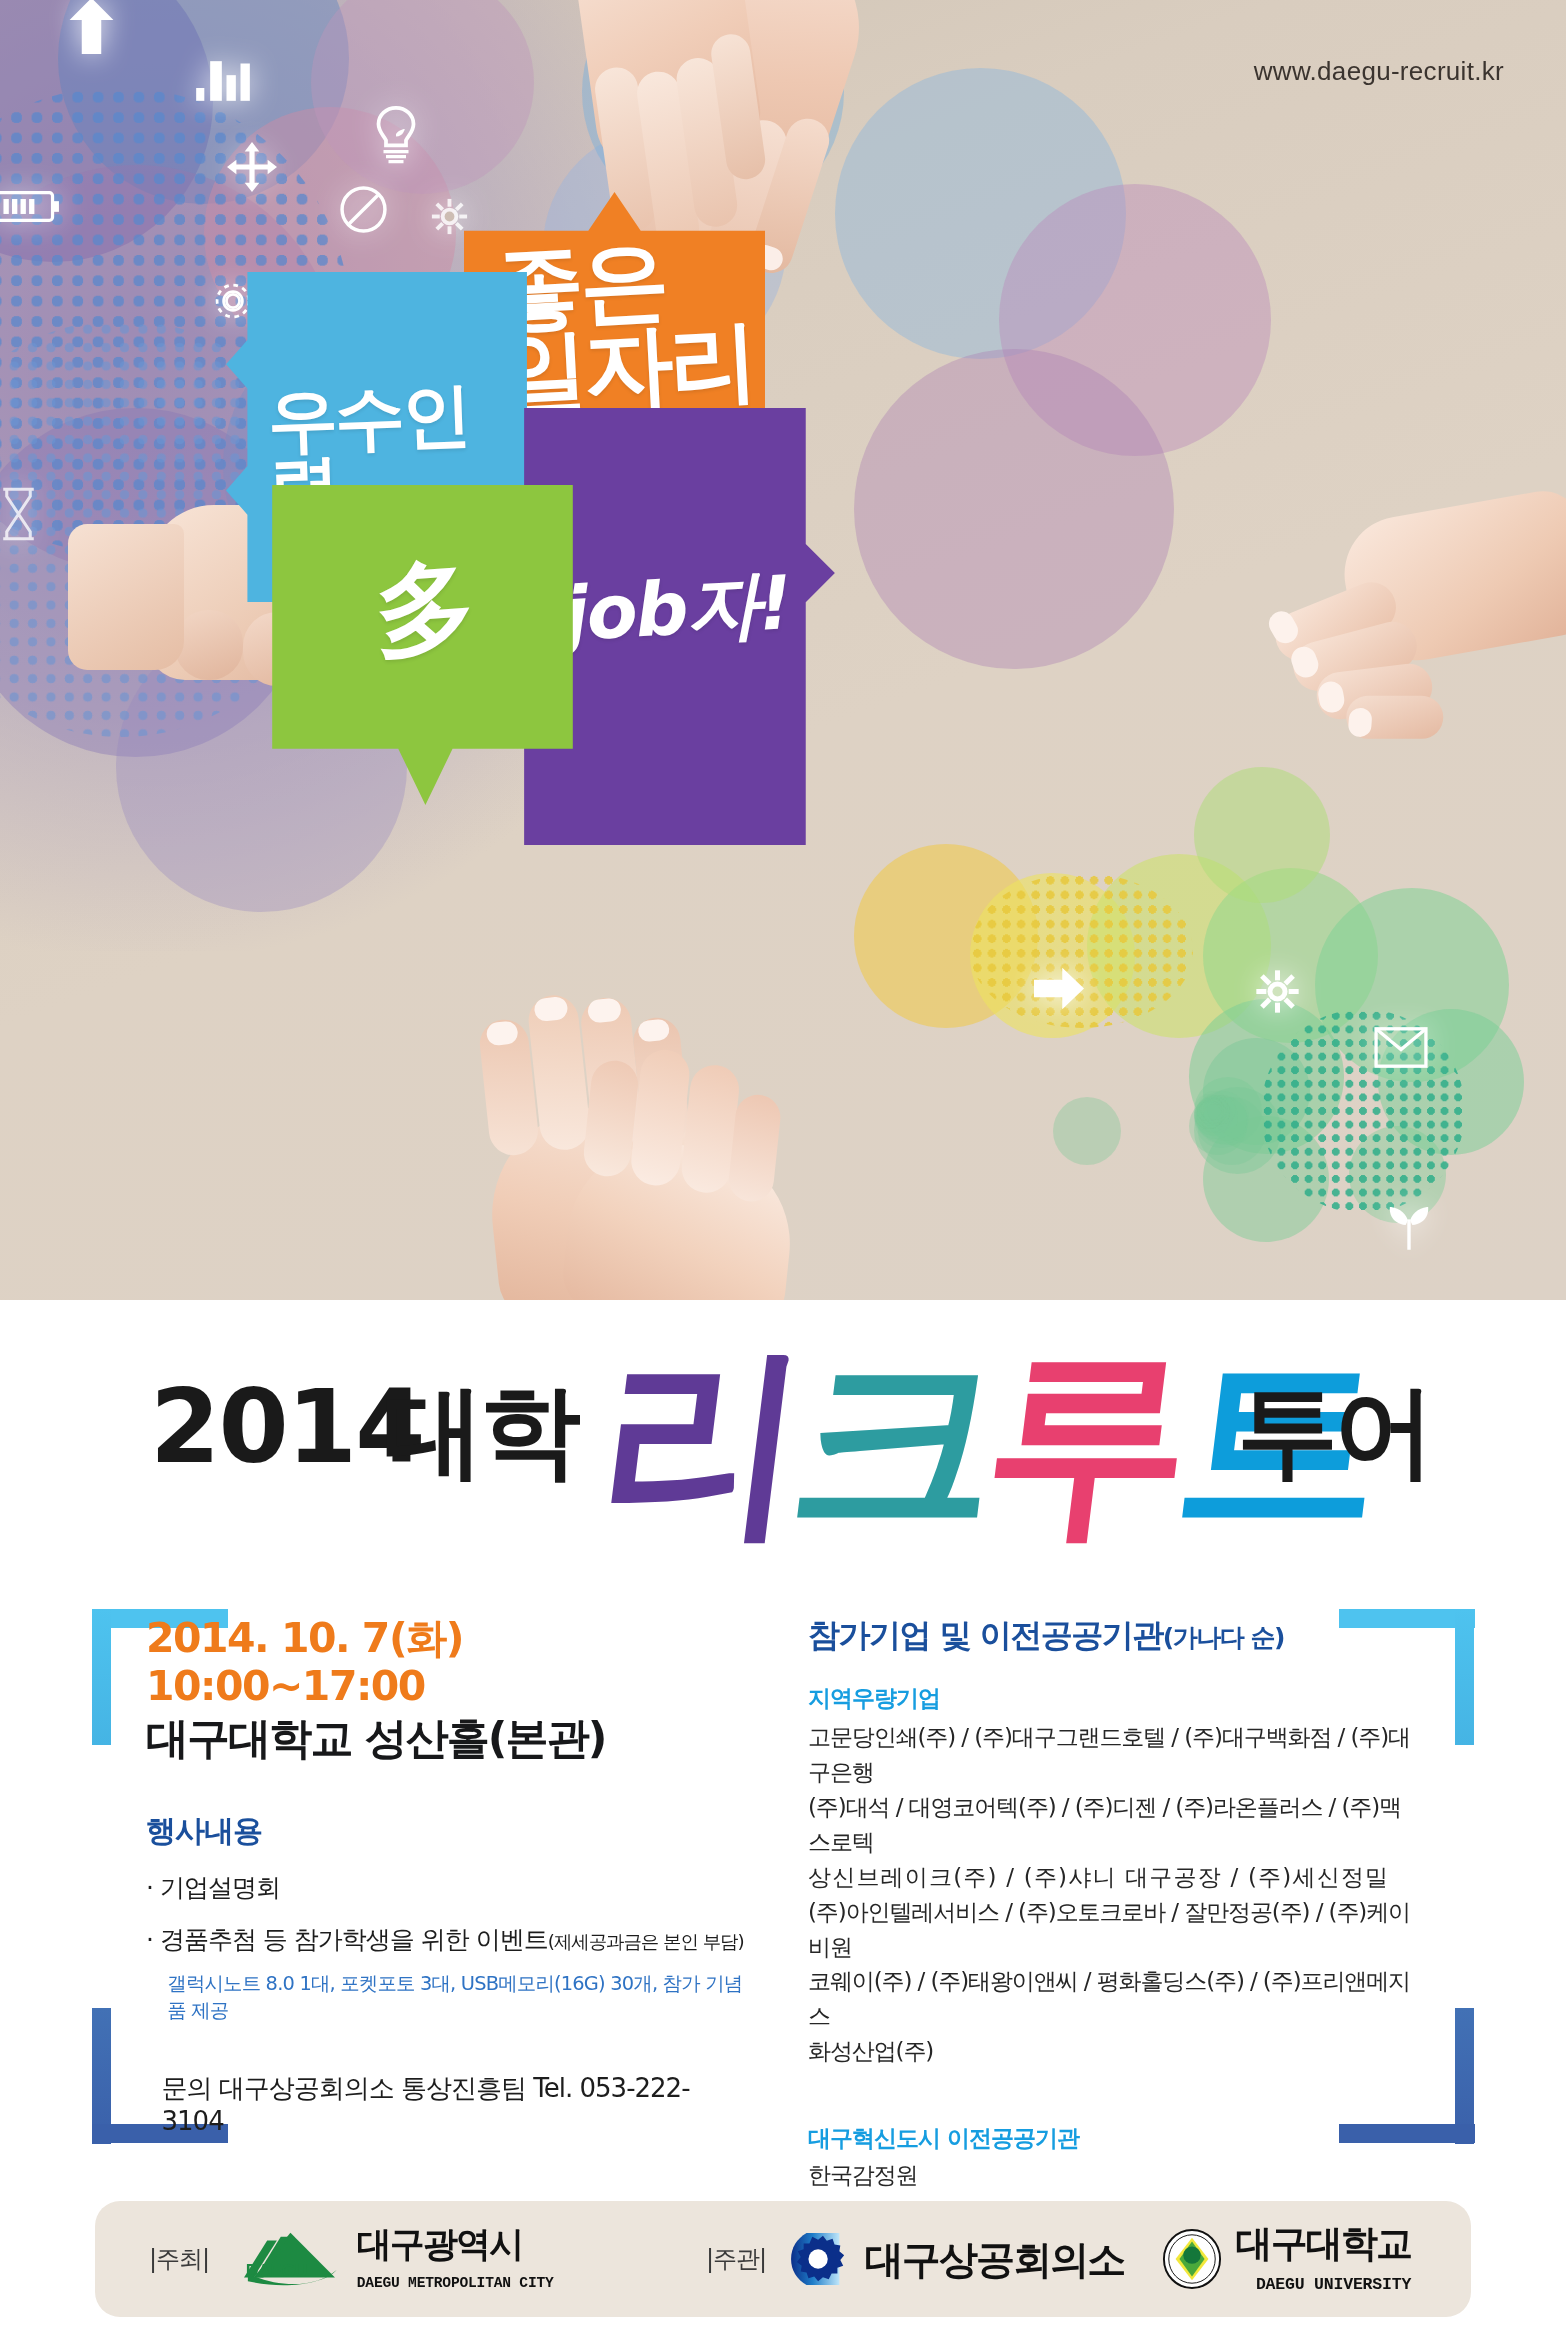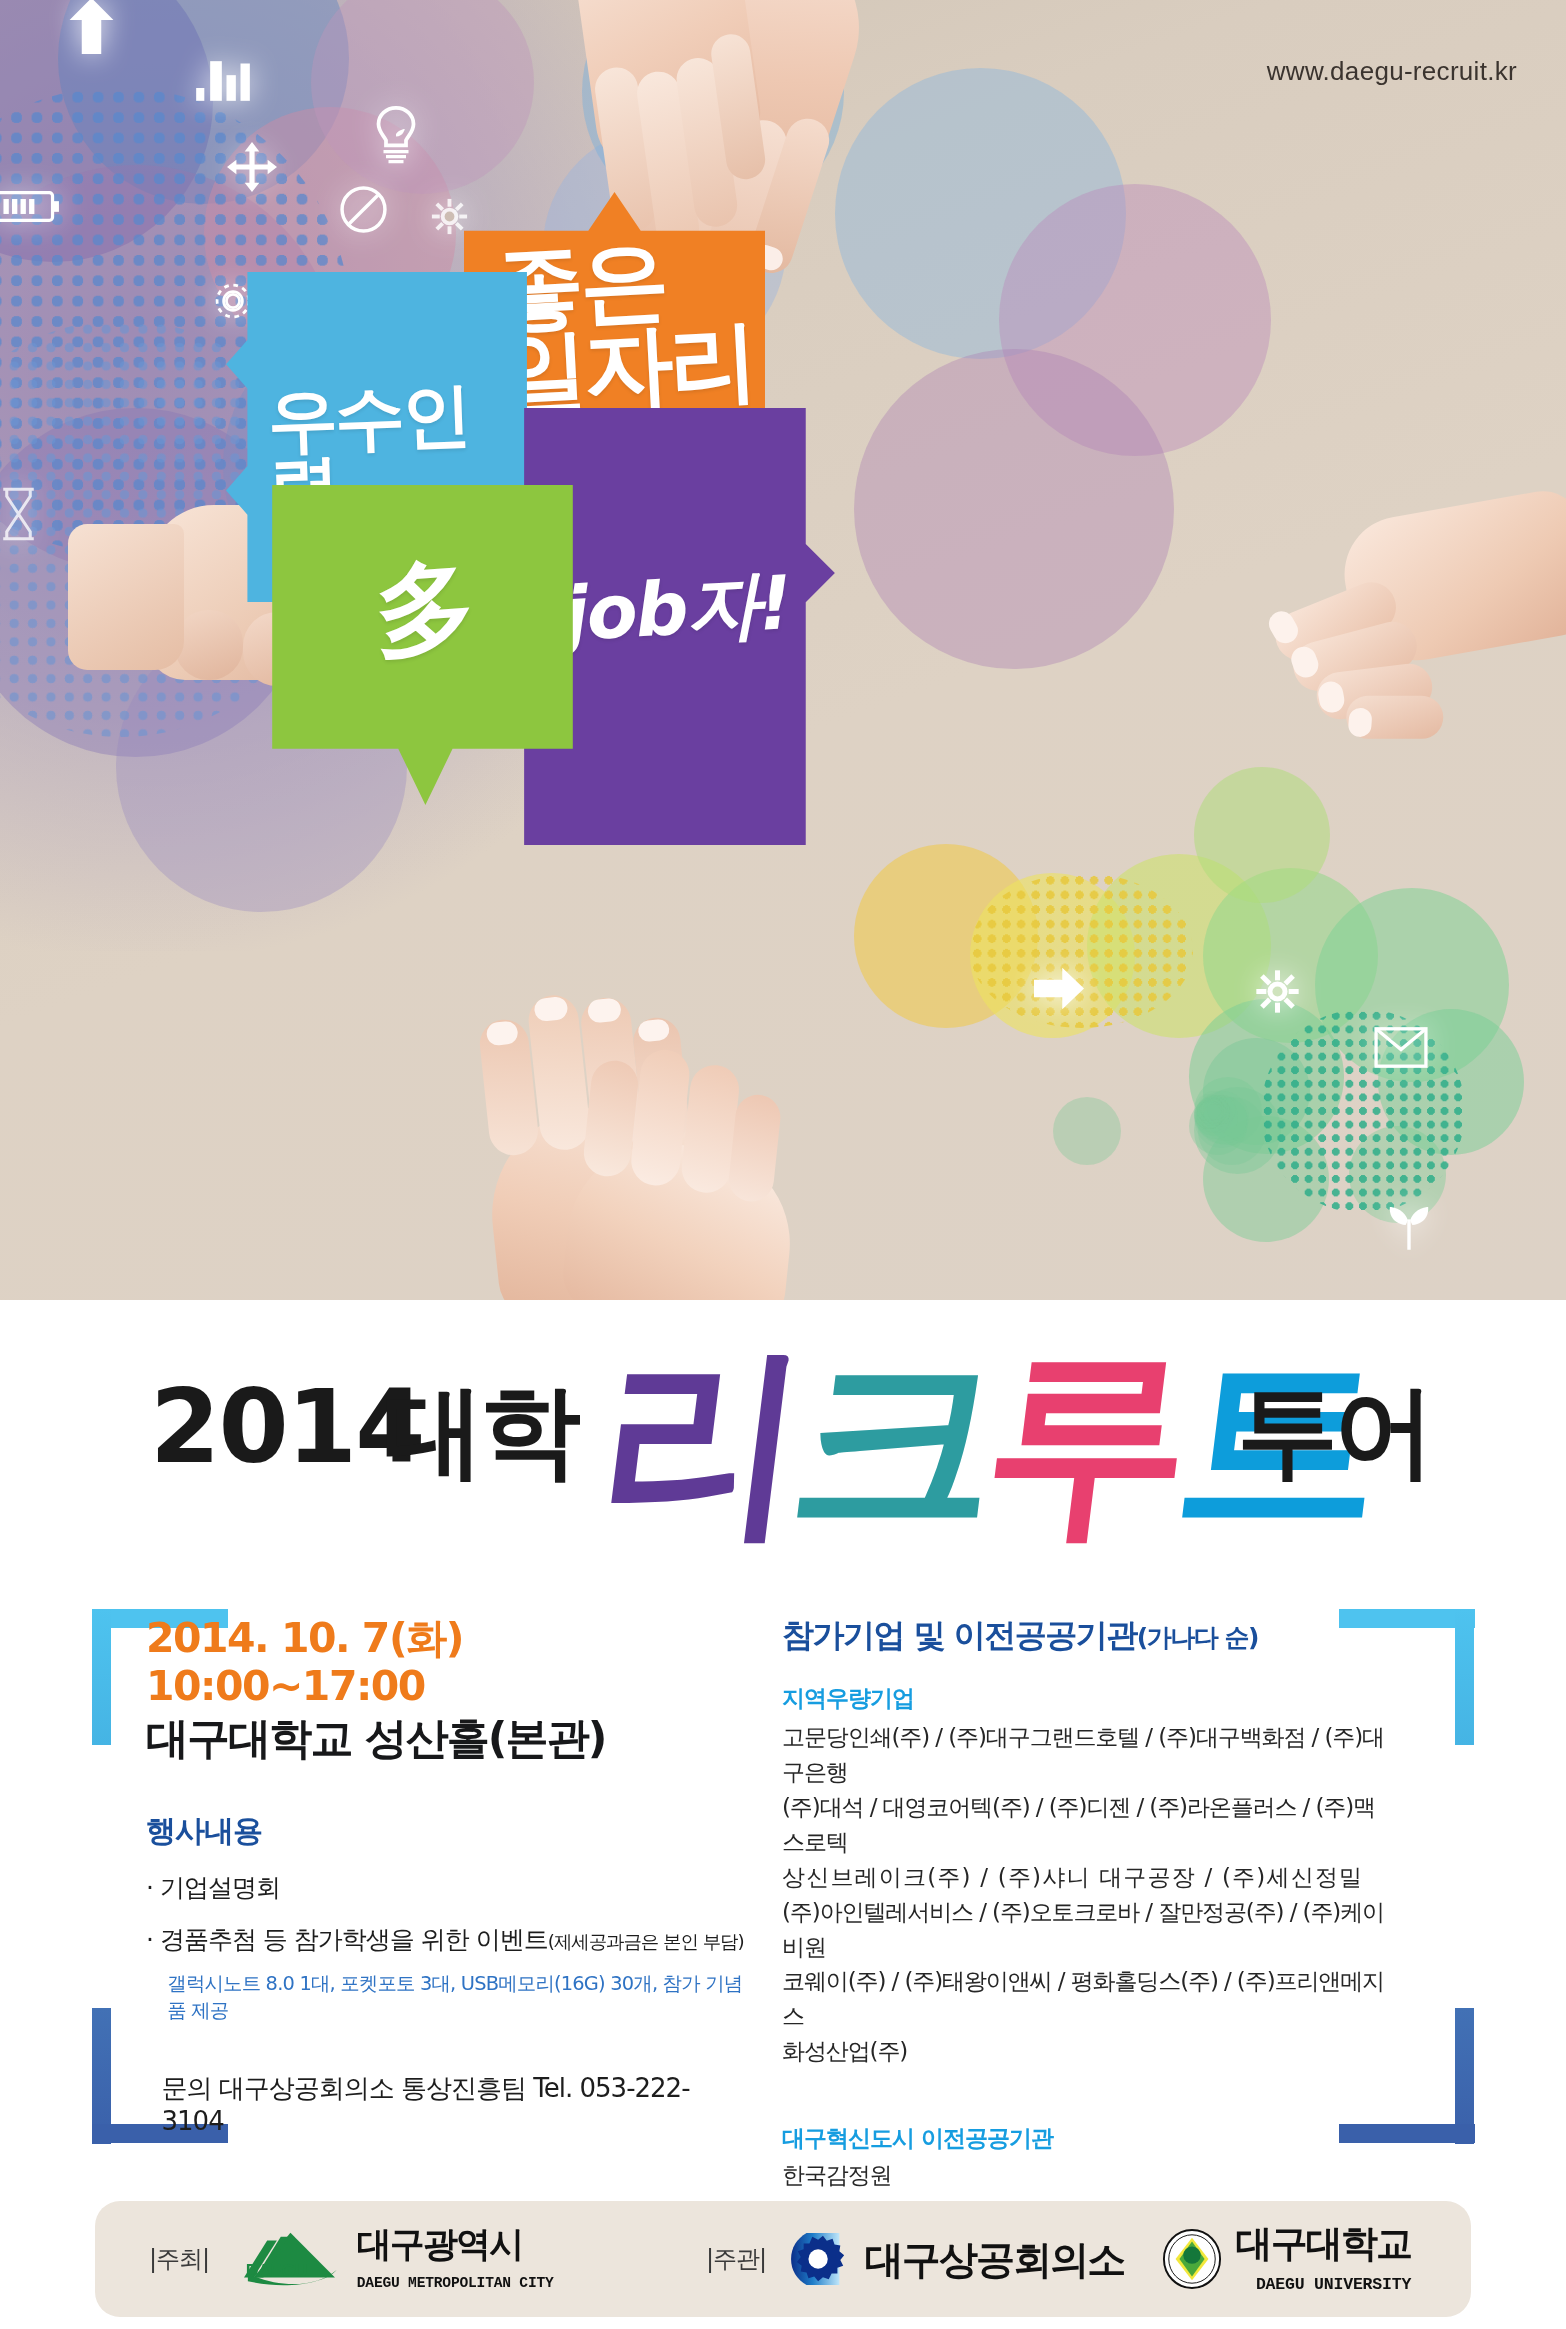--- a/index.html
+++ b/index.html
@@ -18,21 +18,21 @@
 
   .icon-w{position:absolute;color:#fff;display:flex;align-items:center;justify-content:center;
           filter:drop-shadow(0 0 13.6px rgba(255,255,255,.85));}
   .icon-w svg{display:block;}
 
   
   .bubble{position:absolute;}
   .bub-txt{position:absolute;color:#fff;font-weight:700;line-height:.96;
            font-family:"DejaVu Sans","Liberation Sans",sans-serif;
            text-shadow:0 1.9px 3.9px rgba(0,0,0,.10);}
-  .url{position:absolute;right:49px;top:56px;font-size:26px;color:#3b342f;letter-spacing:0.3px;}
+  .url{position:absolute;right:62px;top:56px;font-size:26px;color:#3b342f;letter-spacing:0.3px;}
 
   
   .titlewrap{position:absolute;left:0;top:1347px;width:1566px;height:184px;}
   .tl{position:absolute;white-space:nowrap;font-weight:700;}
   .tl-2014{left:150px;top:21.3px;font-size:101px;color:#1a1a1a;letter-spacing:-1.9px;
            font-family:"DejaVu Sans","Liberation Sans",sans-serif;}
   .tl-dh{left:383px;top:17.5px;font-size:101px;color:#1a1a1a;letter-spacing:-3.9px;
          font-family:"DejaVu Sans","Liberation Sans",sans-serif;}
   .tl-logo{left:602px;top:-41px;font-size:204px;letter-spacing:-11.6px;font-weight:700;
            font-family:"DejaVu Sans","Liberation Sans",sans-serif;
@@ -54,21 +54,21 @@
   .sec-h{font-size:30px;font-weight:700;color:#1a4f9c;letter-spacing:-1px;margin-top:47px;
         font-family:"DejaVu Sans","Liberation Sans",sans-serif;}
   .bul{font-size:25px;color:#1d1d1d;letter-spacing:-1px;margin-top:19px;
         font-family:"DejaVu Sans","Liberation Sans",sans-serif;}
   .paren{font-size:18.4px;letter-spacing:-1px;}
   .prize{font-size:19.4px;color:#2f73c4;letter-spacing:-0.8px;margin-top:13.6px;margin-left:21.3px;
         font-family:"DejaVu Sans","Liberation Sans",sans-serif;}
   .contact{font-size:26px;color:#1d1d1d;letter-spacing:-1px;margin-top:47px;margin-left:15.5px;
         font-family:"DejaVu Sans","Liberation Sans",sans-serif;}
 
-  .col-right{position:absolute;left:782px;top:23px;width:602px;}
+  .col-right{position:absolute;left:808px;top:23px;width:602px;}
   .r-h{font-size:32px;font-weight:700;color:#1a4f9c;letter-spacing:-1.5px;
         font-family:"DejaVu Sans","Liberation Sans",sans-serif;}
   .r-h .small{font-size:25px;}
   .r-sub{font-size:23px;font-weight:700;color:#169de0;letter-spacing:-1px;margin-top:25px;
         font-family:"DejaVu Sans","Liberation Sans",sans-serif;}
   .r-line{font-size:23px;color:#262626;letter-spacing:-1.1px;line-height:1.52;margin-top:5.8px;
         font-family:"DejaVu Sans","Liberation Sans",sans-serif;}
   .r-sub2{font-size:23px;font-weight:700;color:#169de0;letter-spacing:-1px;margin-top:54px;
         font-family:"DejaVu Sans","Liberation Sans",sans-serif;}
   .r-line2{font-size:23px;color:#262626;letter-spacing:-1.1px;margin-top:5.8px;

